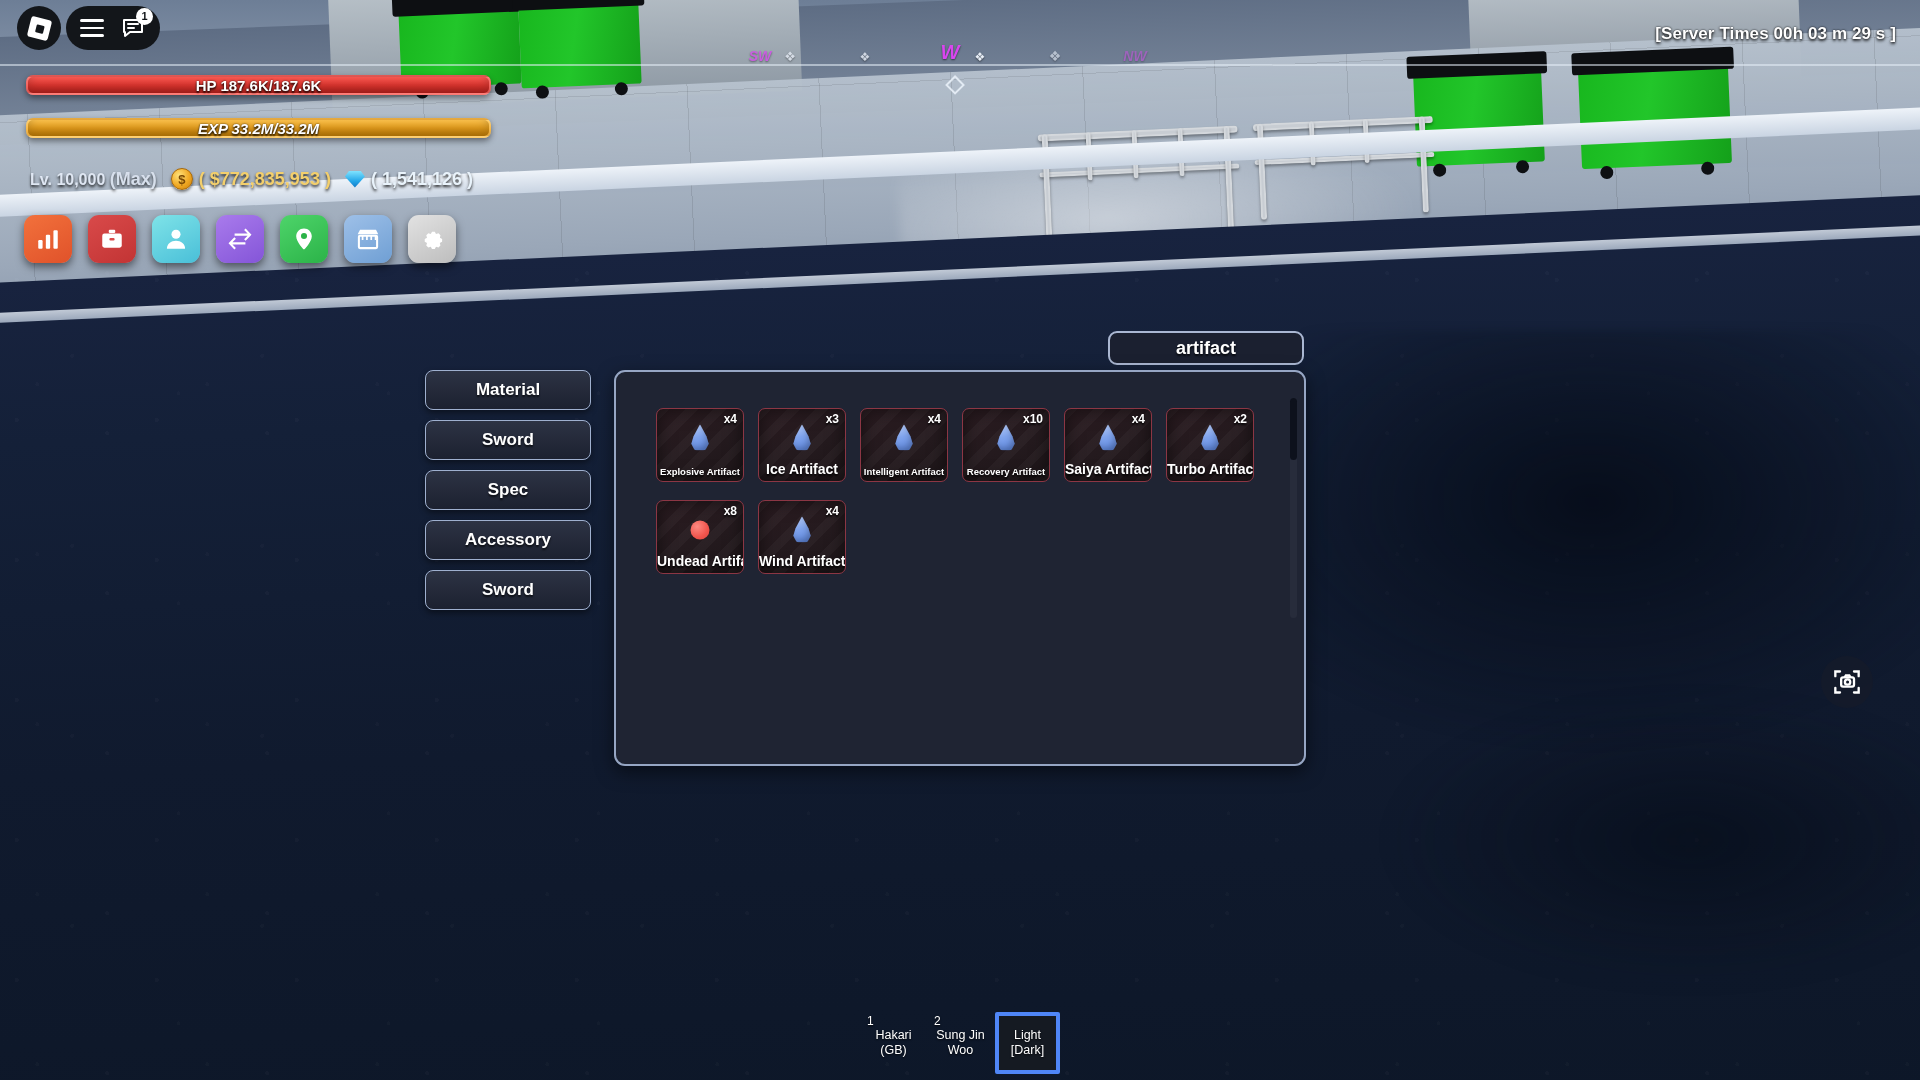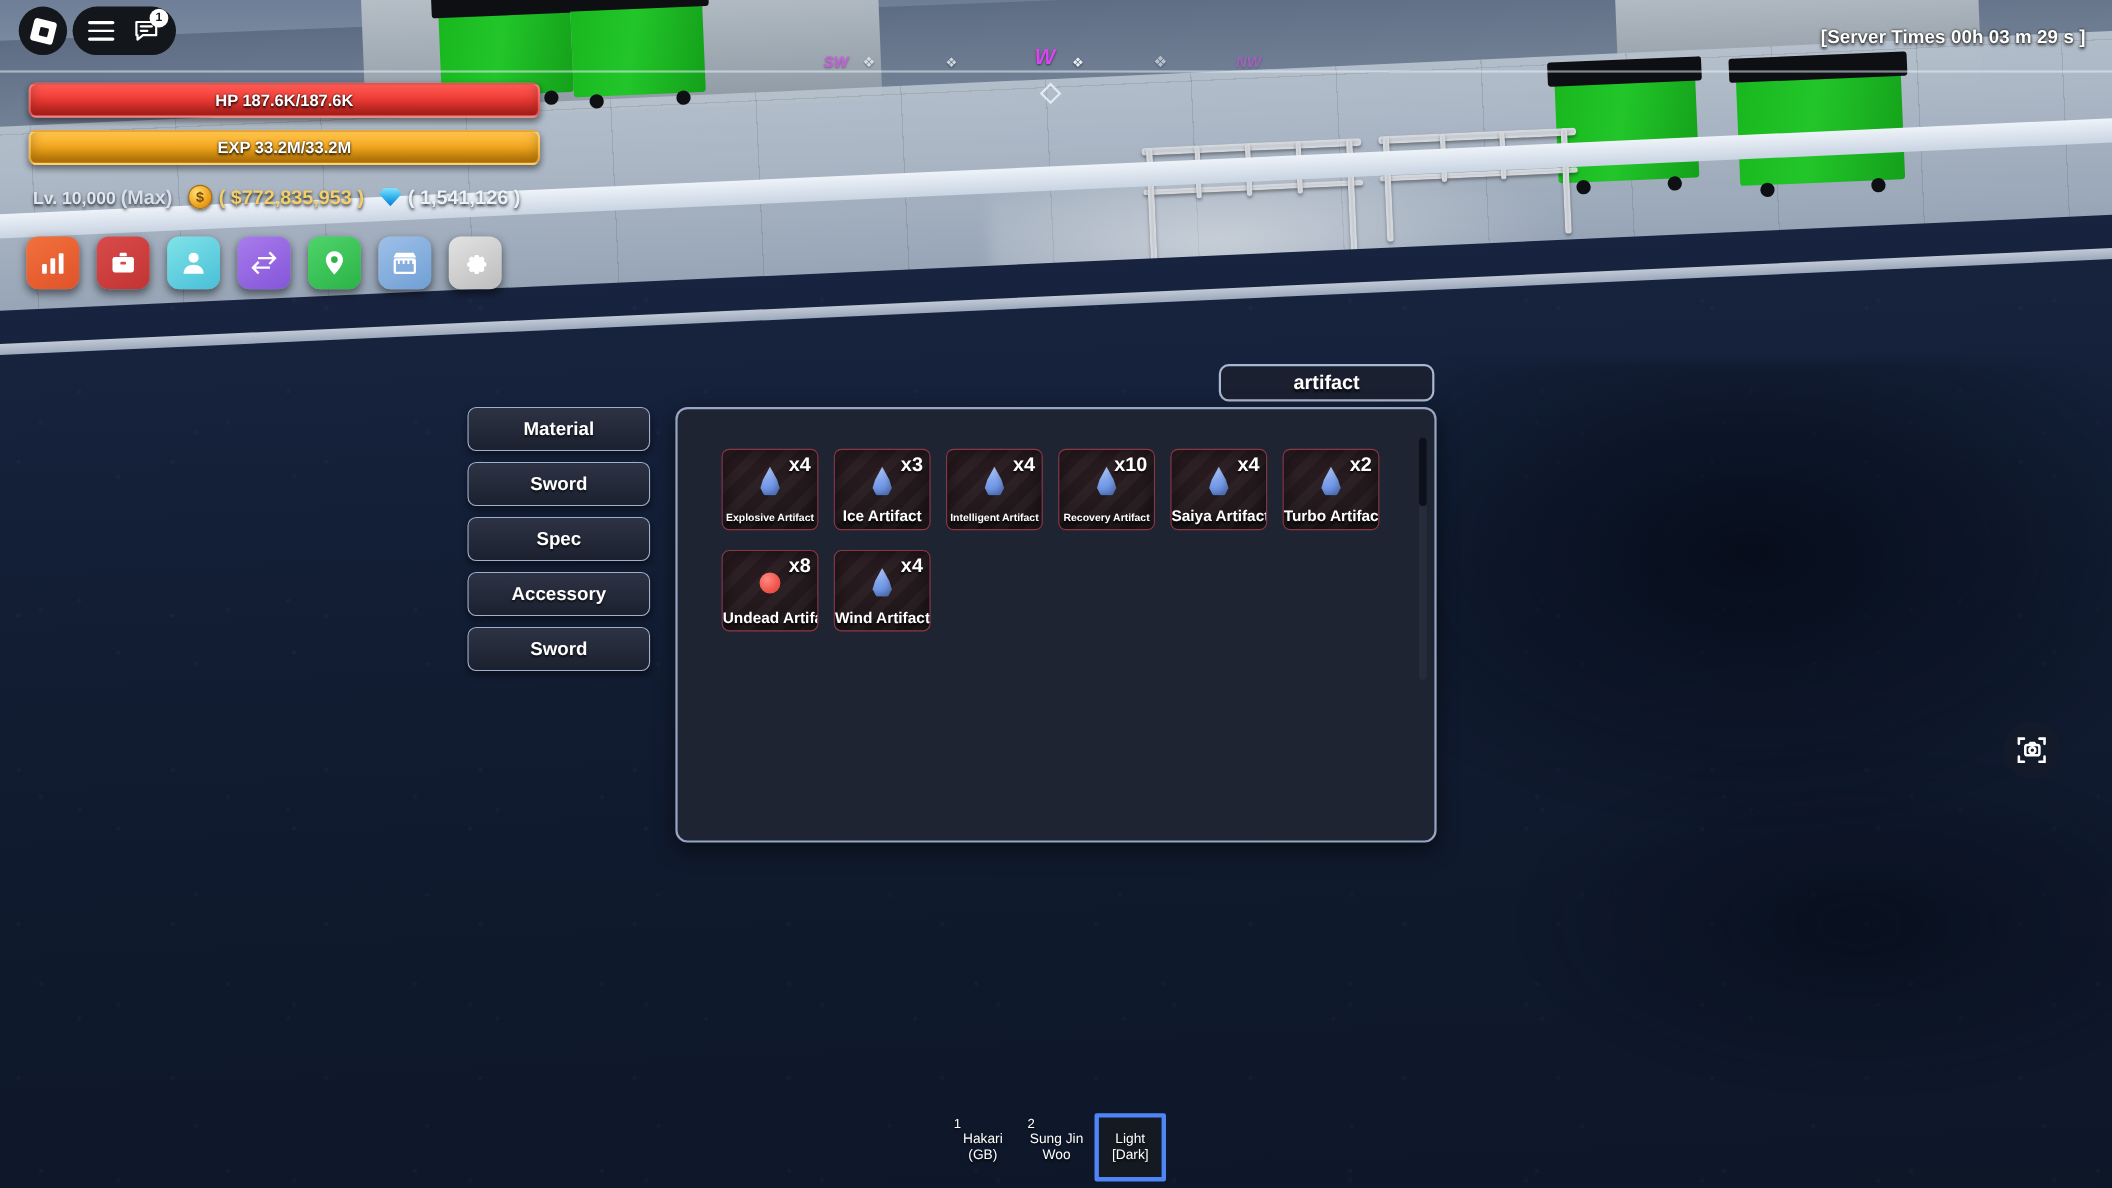--- a/index.html
+++ b/index.html
@@ -145,29 +145,29 @@
 
   
   .server-time{
     position:absolute; right:24px; top:24px; color:#ffffff; font-size:17px; font-weight:700;
     text-shadow: 0 2px 3px rgba(0,0,0,.8), 0 0 2px rgba(0,0,0,.9);
     letter-spacing:.1px;
   }
 
   
   .bar{
-    position:absolute; left:26px; width:465px; height:32px; border-radius:7px;
+    position:absolute; left:26px; width:465px; height:20px; border-radius:7px;
     display:flex; align-items:center; justify-content:center;
     color:#fff; font-weight:700; font-size:15px;
     text-shadow: 0 2px 2px rgba(0,0,0,.75), 0 0 2px rgba(0,0,0,.8);
     border: 2px solid rgba(255,255,255,.22);
     box-shadow: inset 0 -8px 12px rgba(0,0,0,.25), 0 3px 6px rgba(0,0,0,.45);
   }
   .bar.hp{ top:75px; background: linear-gradient(180deg,#ff5b54 0%, #ef3a33 52%, #cf2520 100%); }
-  .bar.exp{ top:118px; background: linear-gradient(180deg,#ffc44d 0%, #f5a81d 52%, #d98c06 100%); }
+  .bar.exp{ top:118px; background: linear-gradient(180deg,#ffc44d 0%, #f5a81d 52%, #d98c06 100%); font-style: italic; }
 
   
   .statline{ position:absolute; left:30px; top:168px; display:flex; align-items:center; gap:14px; }
   .lvl{
     color:#dfe7f3; font-weight:700; font-size:16px;
     text-shadow:0 2px 3px rgba(0,0,0,.85);
   }
   .lvl .max{ font-size:18px; opacity:.85; }
   .cur{ display:flex; align-items:center; gap:6px; }
   .coin{
@@ -235,21 +235,21 @@
   .slot{
     position:relative; width:88px; height:74px; border-radius:7px;
     border:1.5px solid #8c3644;
     background:
       repeating-linear-gradient(135deg, rgba(255,255,255,.030) 0 9px, rgba(255,255,255,0) 9px 20px),
       linear-gradient(160deg,#2a1b20 0%, #241a1e 55%, #1d1518 100%);
     box-shadow: inset 0 0 18px rgba(0,0,0,.55);
     overflow:hidden;
   }
   .slot .qty{
-    position:absolute; right:6px; top:3px; color:#fff; font-size:18px; font-weight:700;
+    position:absolute; right:6px; top:3px; color:#fff; font-size:12px; font-weight:700;
     text-shadow:0 2px 2px rgba(0,0,0,.85);
     text-align:center;
   }
   .slot .ico{
     position:absolute; left:50%; top:40%; transform: translate(-50%,-50%);
   }
   .drop{
     width:19px; height:27px;
     background: linear-gradient(165deg,#b8cdf7 0%, #7fa3ec 45%, #5b85df 100%);
     border-radius: 50% 50% 50% 50% / 66% 66% 34% 34%;

